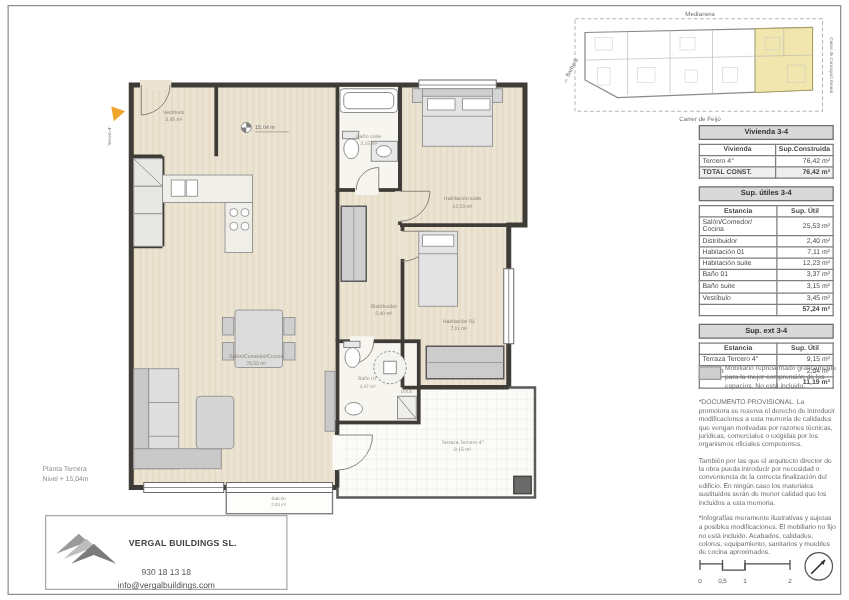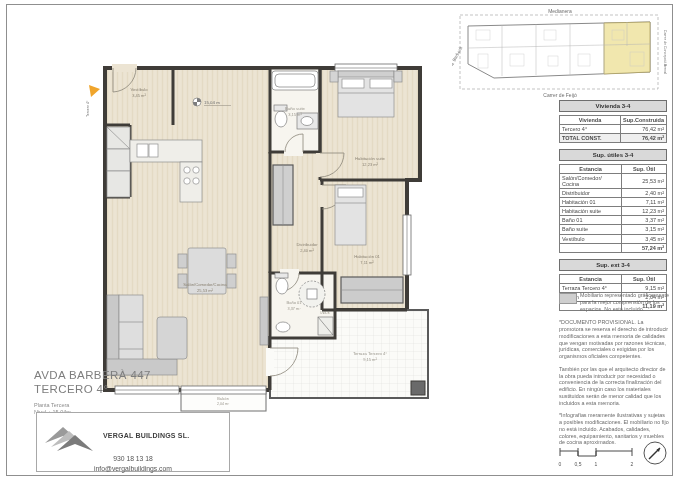--- a/index.html
+++ b/index.html
@@ -374,24 +374,20 @@
     <text x="76" y="26">2</text>
   </g>
   <g>
     <circle cx="99" cy="13" r="11" fill="#ffffff" stroke="#555" stroke-width="1"></circle>
     <line x1="93" y1="19" x2="104" y2="8" stroke="#333" stroke-width="1.4"></line>
     <polygon points="104,8 100.5,9.5 103,12" fill="#333"></polygon>
   </g>
 </svg>
 
 <div class="footer">
-  <div class="proj-title">
-    <div>AVDA BARBERÀ 447</div>
-    <div>TERCERO 4°</div>
-  </div>
   <div class="proj-sub">
     <div>Planta Tercera</div>
     <div>Nivel + 15,04m</div>
   </div>
   <div class="logo-box">
     <div class="logo-row">
       <svg width="56" height="36" viewBox="0 0 56 36">
         <polygon points="2,26 20,10 38,26 20,19" fill="#9a9a9a"></polygon>
         <polygon points="8,30 26,14 44,30 26,23" fill="#bdbdbd"></polygon>
         <polygon points="14,34 32,18 50,34 32,27" fill="#7b7b7b"></polygon>

